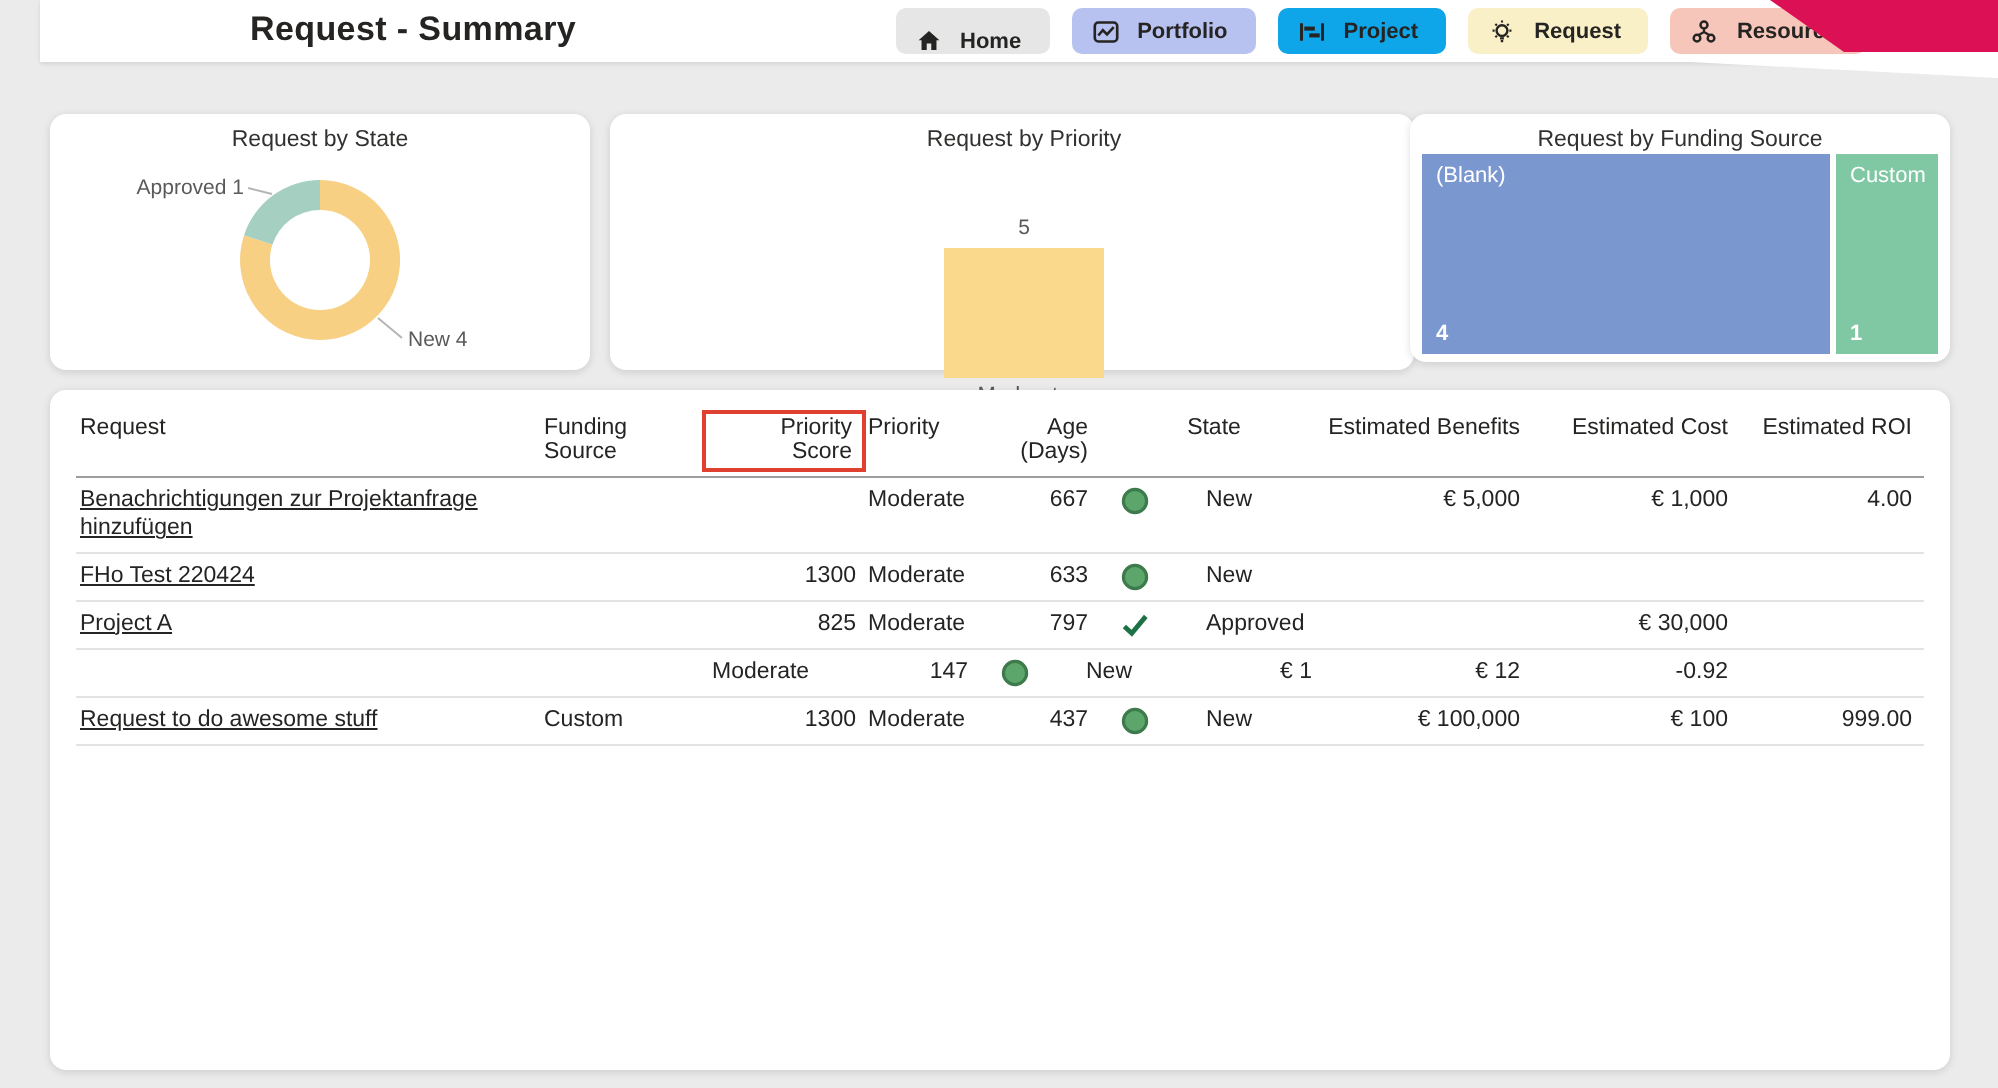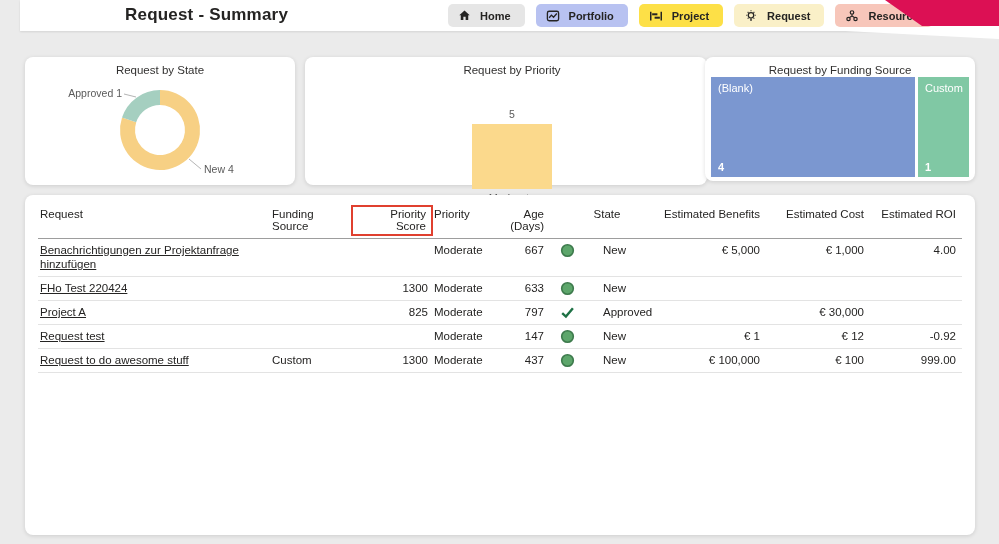--- a/index.html
+++ b/index.html
@@ -84,38 +84,38 @@
   .req-link{color:#252423;text-decoration:underline;cursor:pointer;}
   .hl-box{display:inline-block;border:2px solid;padding:1px 5px 2px 5px;margin:-3px -5px -4px -5px;}
   .state-cell{display:flex;align-items:center;gap:28px;padding-left:4px !important;}
 </style>
 </head>
 <body>
 
 <header class="app-header">
   <h1 class="page-title">Request - Summary</h1>
   <nav class="nav-bar" id="nav">
-      <button class="nav-btn" style="background: rgb(230, 230, 230);">
+      <button class="nav-btn" style="background: rgb(230, 230, 230); align-items: flex-end;">
         <span class="ic">
           <svg viewBox="0 0 16 16" width="13" height="13">
             <path d="M8 1.8 L14.4 7.6 H12.6 V13.6 H9.4 V9.6 H6.6 V13.6 H3.4 V7.6 H1.6 Z" fill="#252423"></path>
           </svg>
         </span>
         <span>Home</span>
       </button>
       <button class="nav-btn" style="background: rgb(184, 194, 241);">
         <span class="ic">
           <svg viewBox="0 0 16 16" width="14" height="14">
             <rect x="1.6" y="2.6" width="12.8" height="10.8" rx="2" fill="none" stroke="#252423" stroke-width="1.5"></rect>
             <polyline points="3.6,10 6.2,7 8.6,9.4 12.4,5.2" fill="none" stroke="#252423" stroke-width="1.5"></polyline>
           </svg>
         </span>
         <span>Portfolio</span>
       </button>
-      <button class="nav-btn" style="background: #fde047;">
+      <button class="nav-btn" style="background: #0ea5e9;">
         <span class="ic">
           <svg viewBox="0 0 16 16" width="14" height="14">
             <path d="M2 3 V13 M14 3 V13" stroke="#252423" stroke-width="1.7" fill="none"></path>
             <rect x="3.6" y="4.9" width="6" height="2.3" fill="#252423"></rect>
             <rect x="6.4" y="8.8" width="6" height="2.3" fill="#252423"></rect>
           </svg>
         </span>
         <span>Project</span>
       </button>
       <button class="nav-btn" style="background: rgb(250, 240, 200);">
@@ -244,21 +244,20 @@
                   <path d="M2.2 8.2 L5.9 11.6 L12.9 3.2" fill="none" stroke="#1e7145" stroke-width="2.4"></path>
                 </svg>
               </span>
               <span>Approved</span>
             </div>
             <div class="cell al-right"></div>
             <div class="cell al-right">€ 30,000</div>
             <div class="cell al-right"></div>
           </div>
           <div class="t-row">
-            <div class="cell al-left"><span class="req-link">Request test</span></div>
             <div class="cell al-left"></div>
             <div class="cell al-right"></div>
             <div class="cell al-left">Moderate</div>
             <div class="cell al-right pad-r10">147</div>
             <div class="cell al-left state-cell">
               <span style="display: inline-flex;">
                 <svg width="15" height="15" viewBox="0 0 15 15">
                   <circle cx="7.5" cy="7.5" r="5.8" fill="#5da66b" stroke="#3d7a4c" stroke-width="1.6"></circle>
                 </svg>
               </span>

